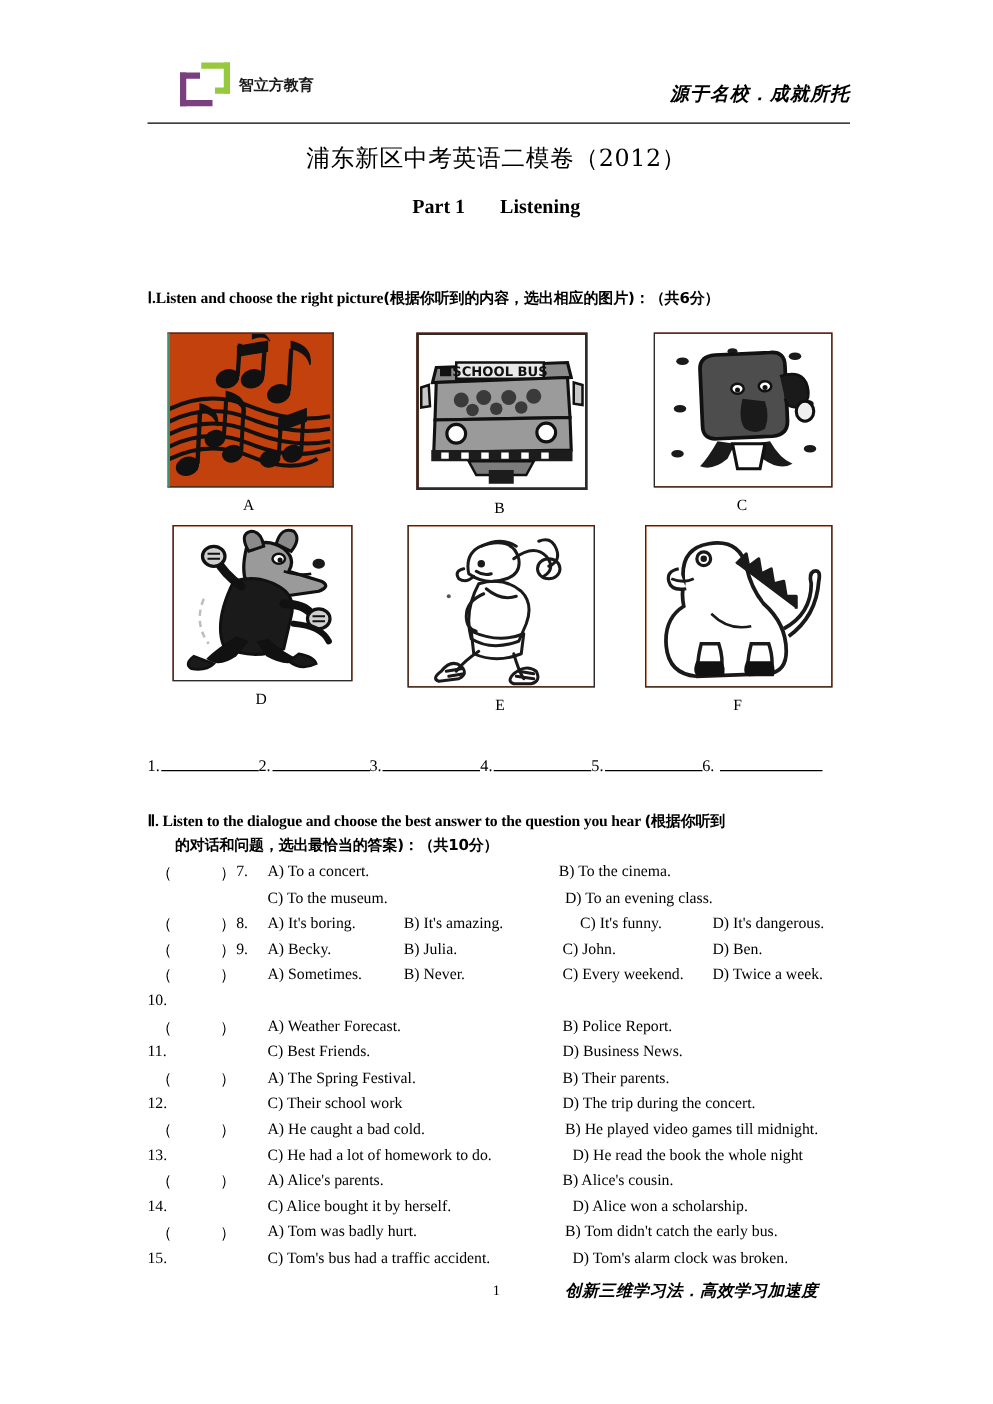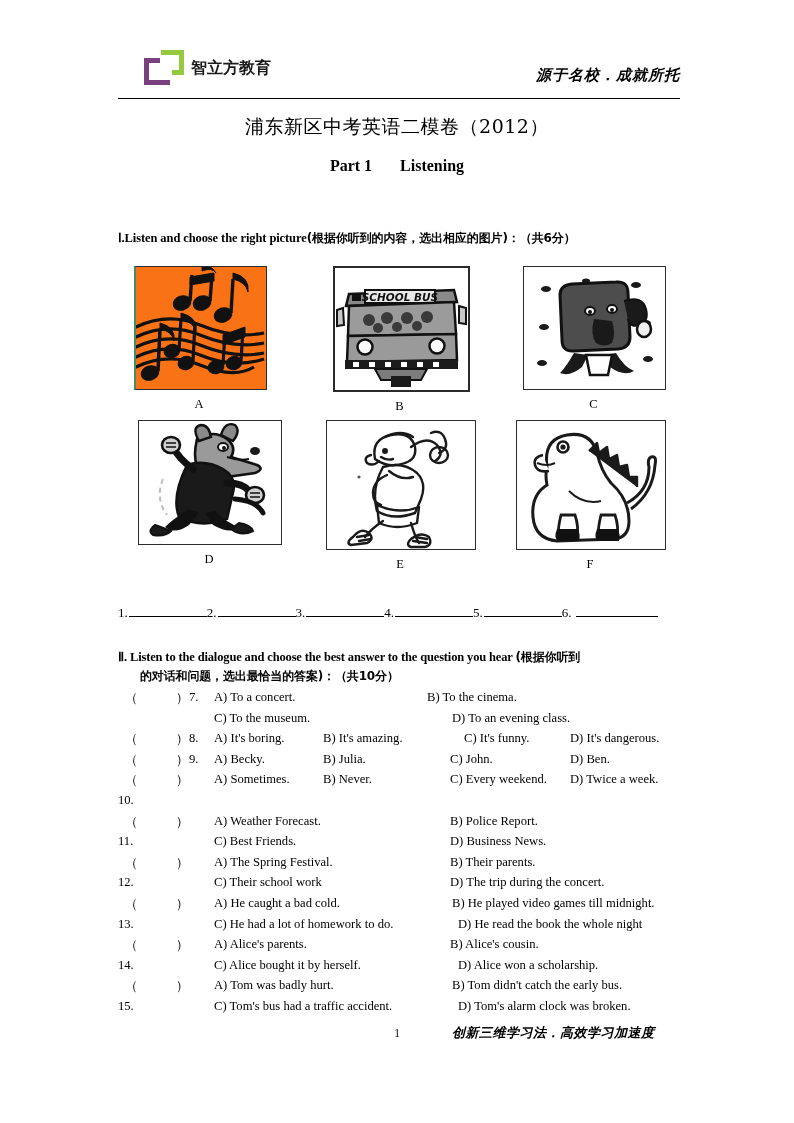--- a/index.html
+++ b/index.html
@@ -72,21 +72,21 @@
   }
   .logo-mark .br-green-bot {
     position: absolute;
     left: 28px; top: 20px;
     width: 12px;
     height: 5px;
     background: #96c93d;
   }
   .logo-text {
     font-family: "DejaVu Sans", sans-serif;
-    font-size: 16px;
+    font-size: 12px;
     font-weight: 700;
     letter-spacing: 0px;
     color: #1b1b1b;
     line-height: 1;
     white-space: nowrap;
   }
   .slogan {
     position: absolute;
     right: 0;
     top: 20px;
@@ -162,24 +162,23 @@
     position: relative;
     height: 150px;
   }
   .pic-row.row2 { height: 160px; }
   .pic-cell {
     position: absolute;
     top: 0;
   }
   .pic-box {
     border: 1.2px solid #2b2b2b;
-    background: #f97316;
+    background: #c2410c;
     position: relative;
     overflow: hidden;
-    font-style: italic;
   }
   .pic-label {
     text-align: center;
     font-family: "Liberation Serif", serif;
     font-size: 12.5px;
     margin-top: 7px;
   }
 
   
   .art { width: 100%; height: 100%; display: block; }
@@ -561,21 +560,21 @@
     <span class="ln2 cn">的对话和问题，选出最恰当的答案)：（共10分）</span>
   </div>
 
   <div class="qlist">
 
     <div class="qline">
       <span class="q-paren-open">（</span>
       <span class="q-paren-close">）</span>
       <span class="q-num">7.</span>
       <span class="opt" style="left:96px;"><span>A)</span> <span>To a concert.</span></span>
-      <span class="opt" style="left:309px;"><span>B)</span> <span>To the cinema.</span></span>
+      <span class="opt" style="left:329px;"><span>B)</span> <span>To the cinema.</span></span>
     </div>
 
     <div class="qline">
       <span class="opt" style="left:96px;"><span>C)</span> <span>To the museum.</span></span>
       <span class="opt" style="left:334px;"><span>D)</span> <span>To an evening class.</span></span>
     </div>
 
     <div class="qline">
       <span class="q-paren-open">（</span>
       <span class="q-paren-close">）</span>

